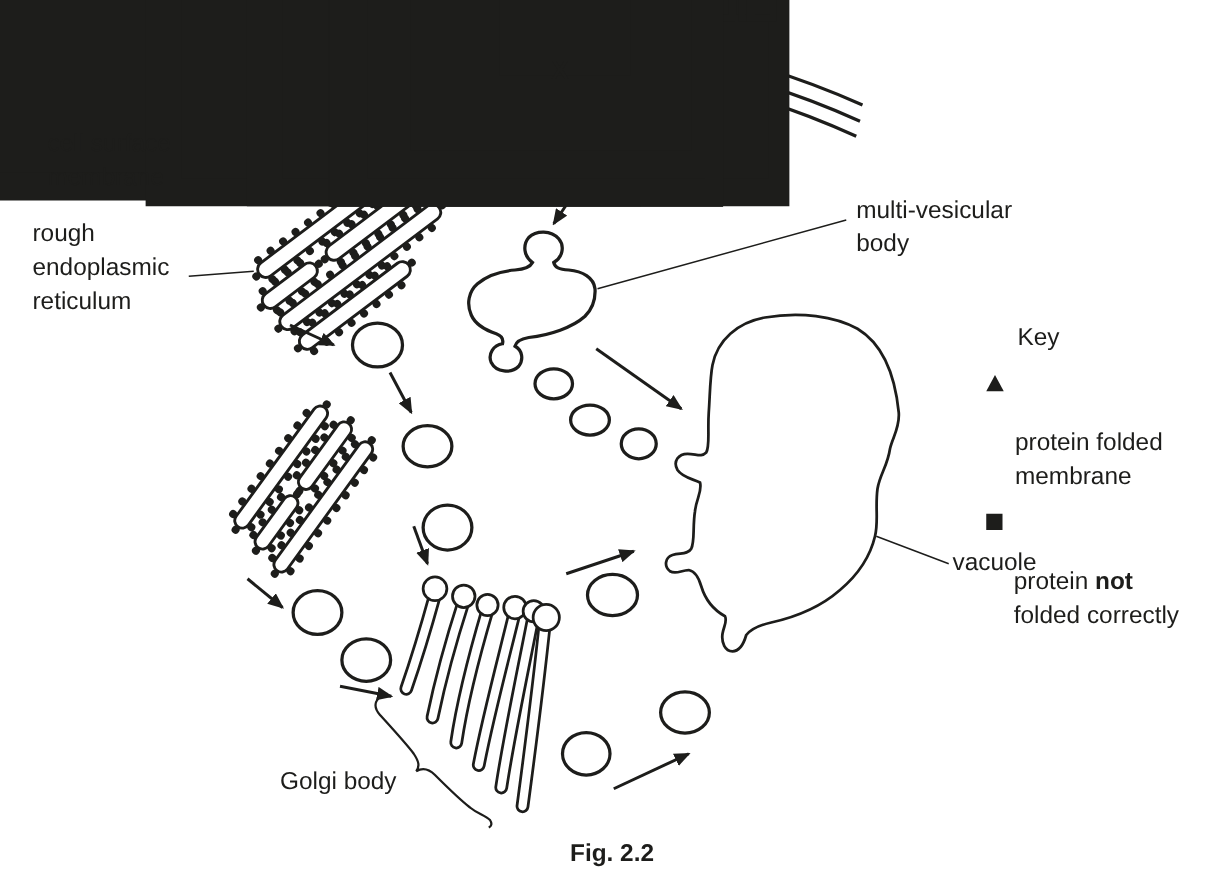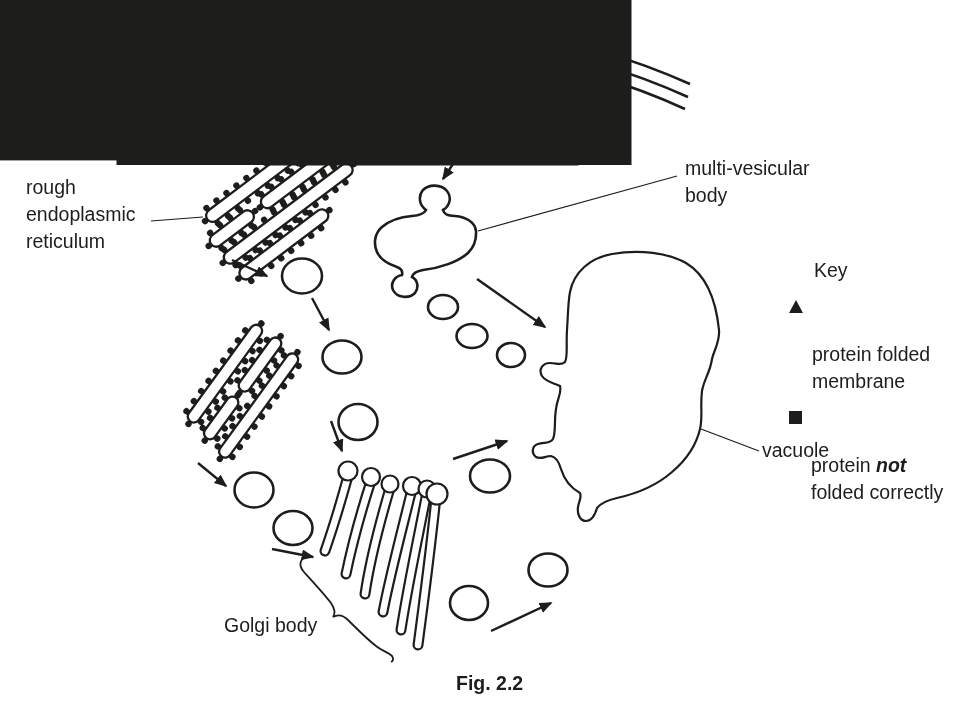--- a/index.html
+++ b/index.html
@@ -1,20 +1,20 @@
 <!DOCTYPE html>
 <html><head>
 <meta charset="utf-8">
 <style>
   html,body{margin:0;padding:0;background:#ffffff;}
   #page{position:relative;width:975px;height:709px;background:#fff;overflow:hidden;
         font-family:"Liberation Sans", sans-serif;color:#1d1d1b;}
   #art{position:absolute;left:0;top:0;}
   .lbl{position:absolute;font-size:19.5px;line-height:27px;white-space:nowrap;}
-  .bold{font-weight:bold;font-style:italic;}
+  .bold{font-weight:bold;}
   .xmark{position:absolute;font-size:21px;font-weight:bold;}
   .figcap{position:absolute;font-size:19.5px;font-weight:bold;}
   #key{position:absolute;left:789px;top:257px;width:200px;}
   .key-title{font-size:19.5px;line-height:27px;margin-left:25px;}
   .key-item{display:flex;align-items:flex-start;margin-top:9px;}
   .ksym{flex:0 0 auto;margin-top:7px;margin-right:9px;}
   .ksym.tri{width:0;height:0;border-left:7.5px solid transparent;
             border-right:7.5px solid transparent;border-bottom:13px solid #1d1d1b;}
   .ksym.sq{width:13px;height:13px;background:#1d1d1b;}
   .ktext{font-size:19.5px;line-height:27px;margin-top:48px;}

